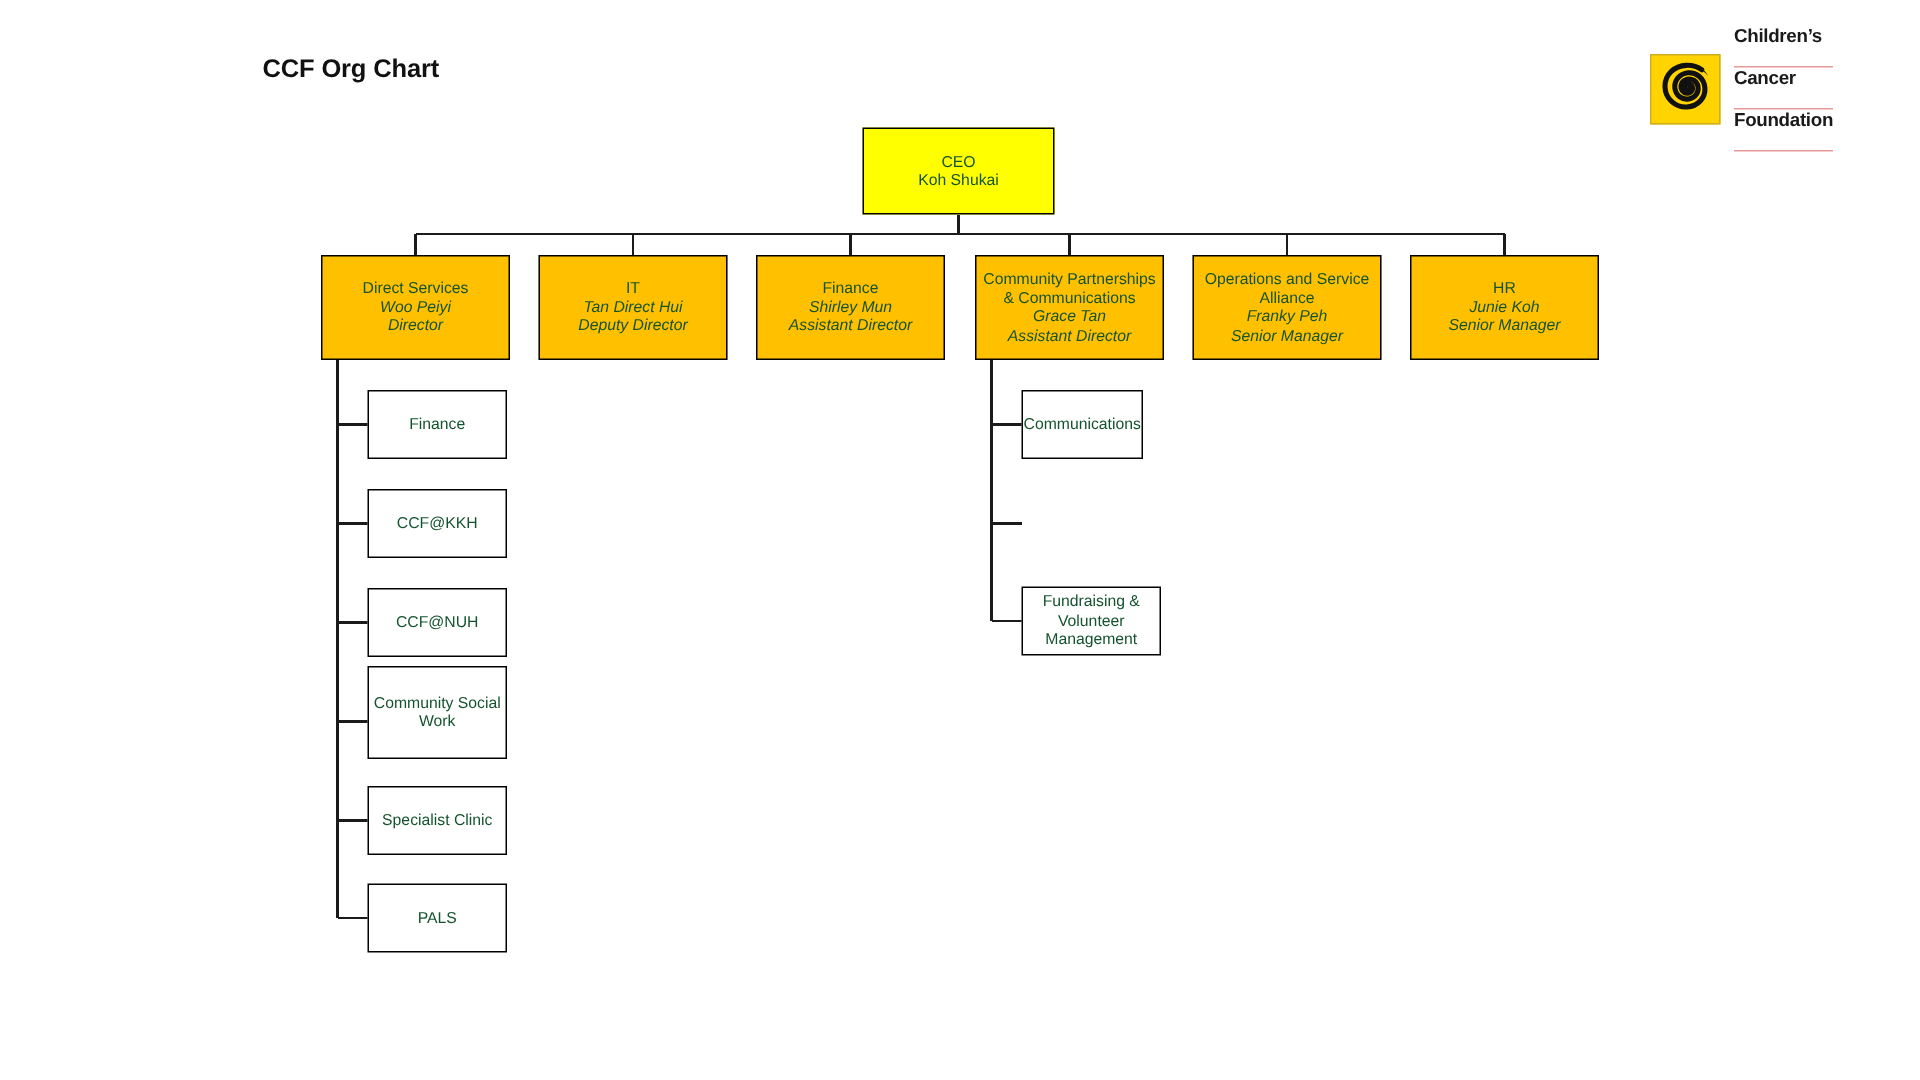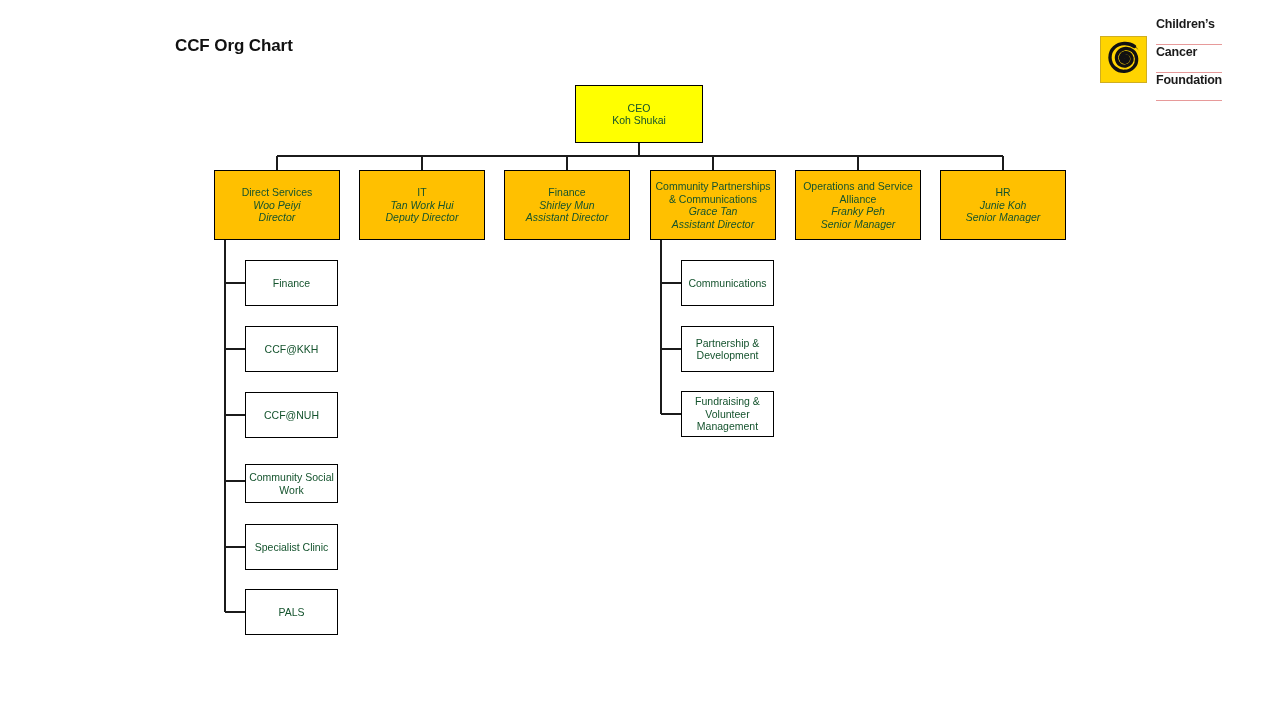--- a/index.html
+++ b/index.html
@@ -152,21 +152,21 @@
   </div>
 
   <div class="node div" style="left:214px; top:170px; width:126px; height:70px;">
     <span class="n-unit">Direct Services</span>
     <span class="n-person">Woo Peiyi</span>
     <span class="n-role">Director</span>
   </div>
 
   <div class="node div" style="left:359px; top:170px; width:126px; height:70px;">
     <span class="n-unit">IT</span>
-    <span class="n-person">Tan Work Hui</span>
+    <span class="n-person">Tan Direct Hui</span>
     <span class="n-role">Deputy Director</span>
   </div>
 
   <div class="node div" style="left:504px; top:170px; width:126px; height:70px;">
     <span class="n-unit">Finance</span>
     <span class="n-person">Shirley Mun</span>
     <span class="n-role">Assistant Director</span>
   </div>
 
   <div class="node div" style="left:650px; top:170px; width:126px; height:70px;">
@@ -189,32 +189,29 @@
 
   <div class="node leaf" style="left:245px; top:260px; width:93px; height:46px;">
     <span class="n-unit">Finance</span>
   </div>
   <div class="node leaf" style="left:245px; top:326px; width:93px; height:46px;">
     <span class="n-unit">CCF@KKH</span>
   </div>
   <div class="node leaf" style="left:245px; top:392px; width:93px; height:46px;">
     <span class="n-unit">CCF@NUH</span>
   </div>
-  <div class="node leaf" style="left:245px; top:464px; width:93px; height:39px;">
+  <div class="node leaf" style="left:245px; top:444px; width:93px; height:62px;">
     <span class="n-unit">Community Social Work</span>
   </div>
   <div class="node leaf" style="left:245px; top:524px; width:93px; height:46px;">
     <span class="n-unit">Specialist Clinic</span>
   </div>
   <div class="node leaf" style="left:245px; top:589px; width:93px; height:46px;">
     <span class="n-unit">PALS</span>
   </div>
 
-  <div class="node leaf" style="left:681px; top:260px; width:93px; height:46px;align-items:center;">
+  <div class="node leaf" style="left:681px; top:260px; width:81px; height:46px;align-items:center;">
     <span class="n-unit">Communications</span>
-  </div>
-  <div class="node leaf" style="left:681px; top:326px; width:93px; height:46px;">
-    <span class="n-unit">Partnership &amp; Development</span>
   </div>
   <div class="node leaf" style="left:681px; top:391px; width:93px; height:46px;">
     <span class="n-unit">Fundraising &amp; Volunteer Management</span>
   </div>
 </div>
 
 </body></html>

